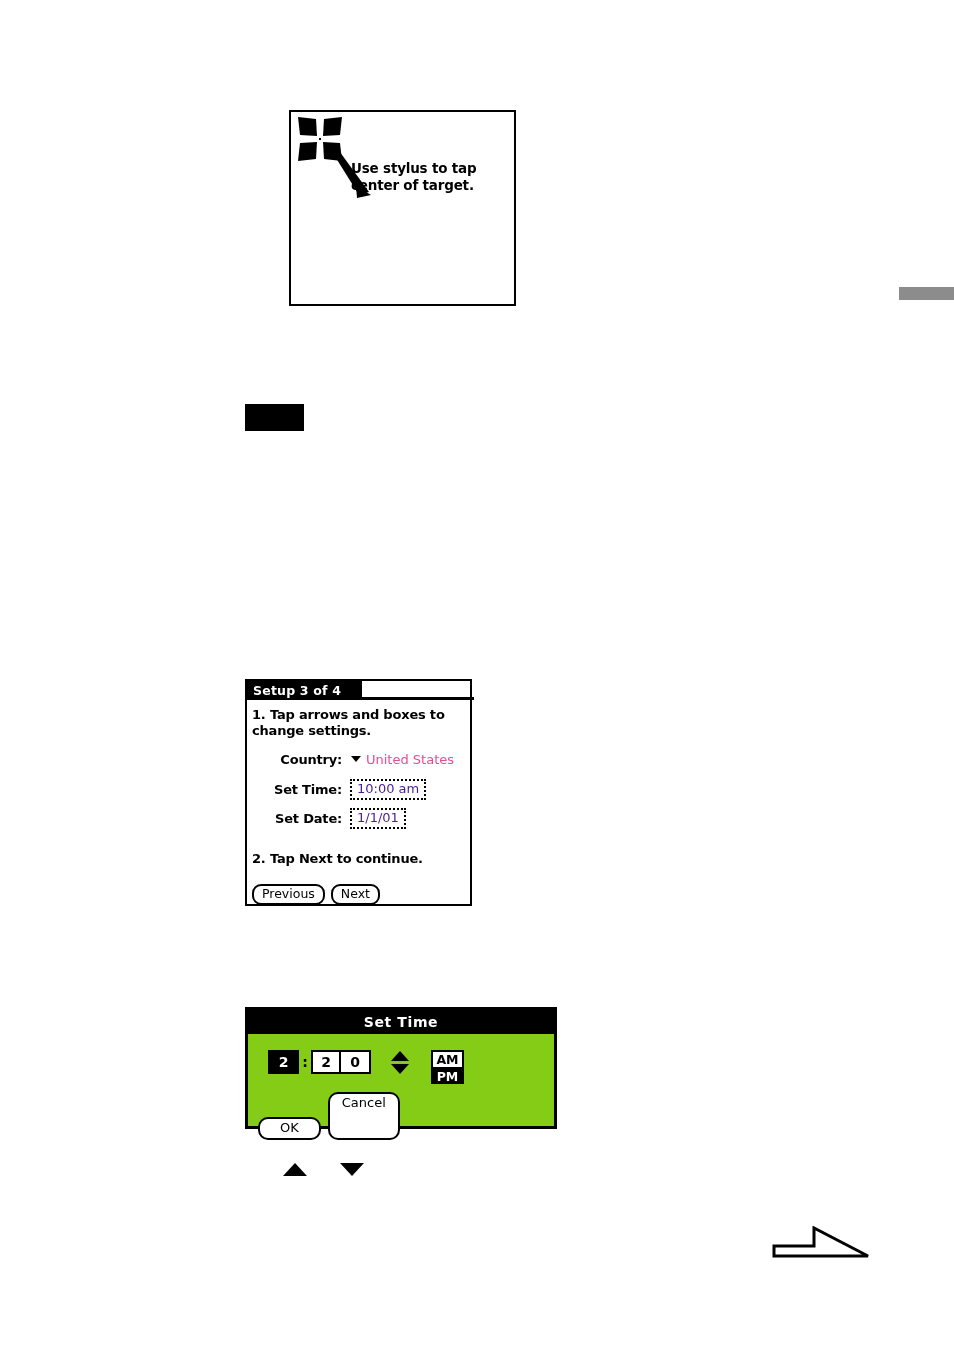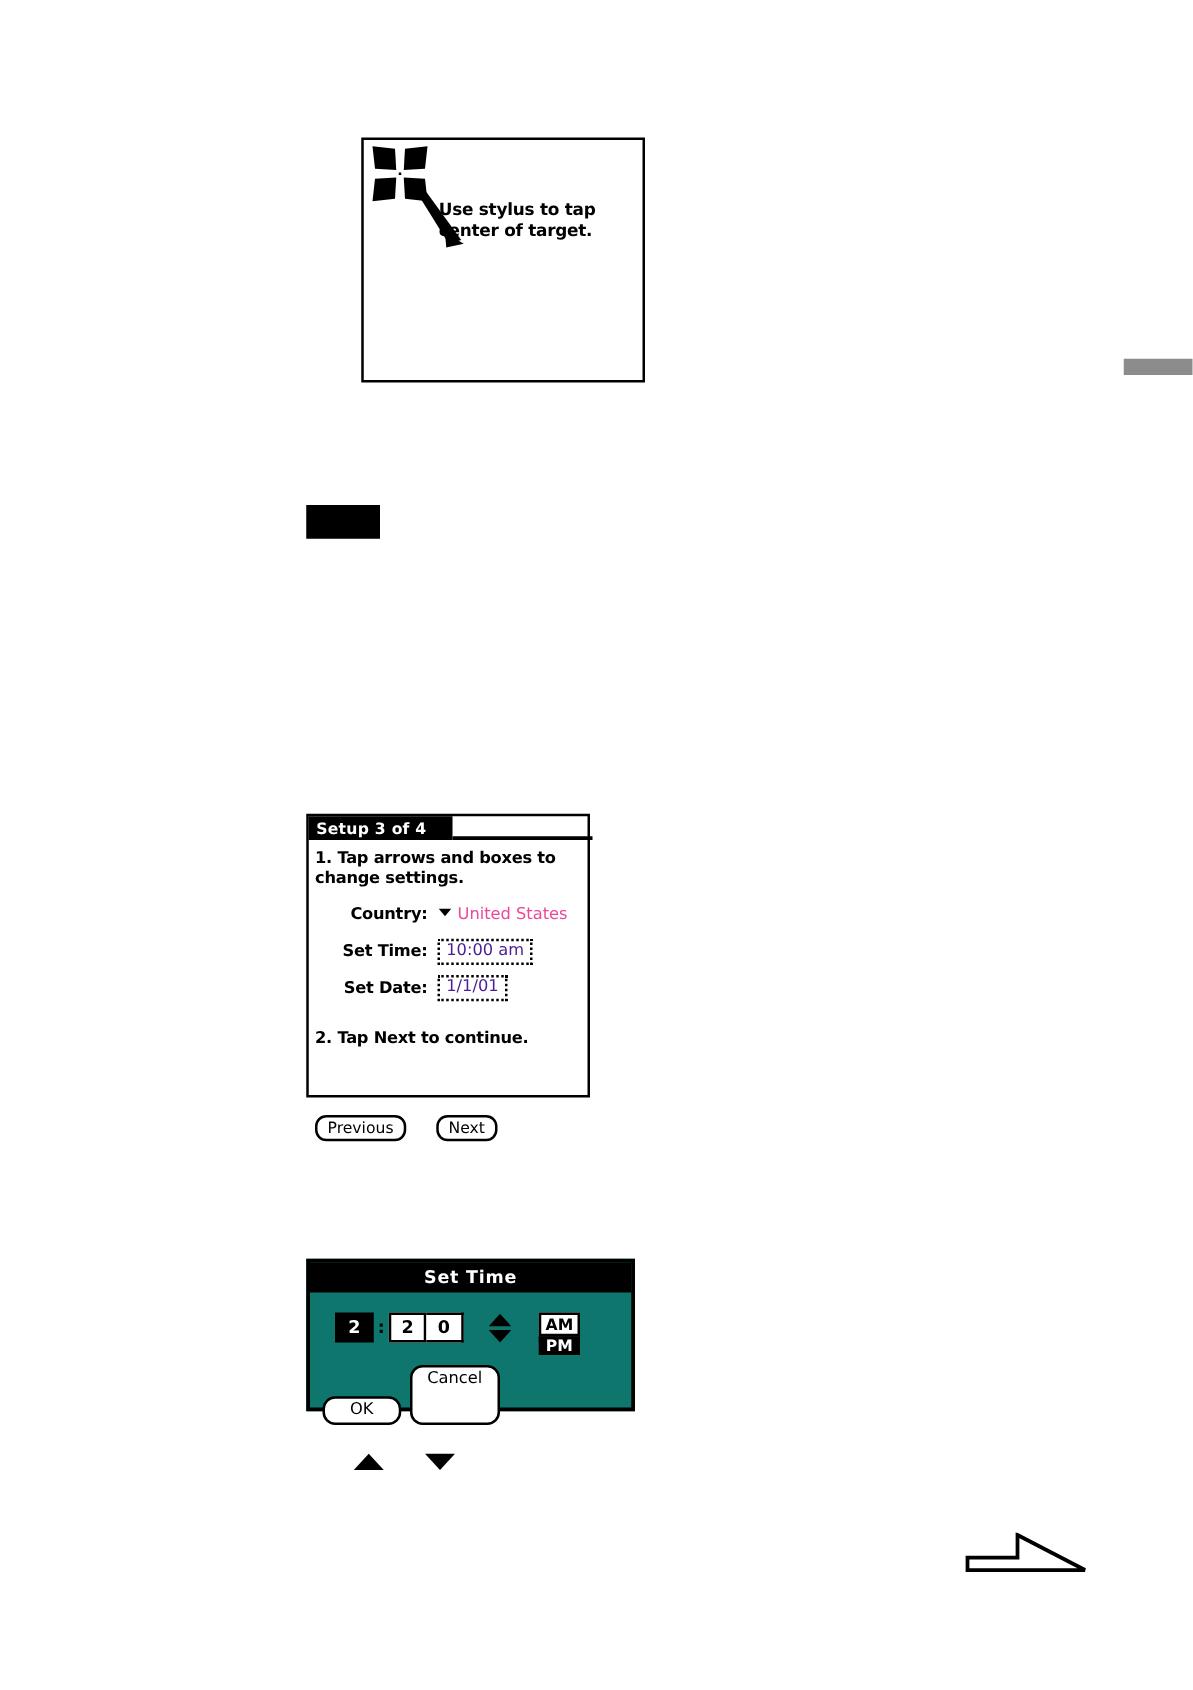--- a/index.html
+++ b/index.html
@@ -48,21 +48,21 @@
   }
 
   
   #edge-tab{
     position:absolute;left:899px;top:287px;width:55px;height:13px;
     background:#8c8c8c;
   }
 
   
   #setup-screen{
-    left:245px;top:651px;width:227px;height:227px;
+    left:245px;top:679px;width:227px;height:227px;
   }
   #setup-titlebar{
     position:absolute;left:0;top:0;width:115px;height:19px;
     background:#000000;
     display:flex;align-items:center;
   }
   #setup-titlebar .tt{
     color:#ffffff;font-size:12.5px;font-weight:bold;
     padding-left:6px;letter-spacing:0.2px;
     white-space:nowrap;
@@ -120,27 +120,27 @@
     border-radius:9px;
     background:#fff;
     font-size:12.5px;color:#000;
     padding:0px 8px 1px 8px;
     line-height:16px;
     box-sizing:border-box;
     white-space:nowrap;
   }
   #setup-buttons{
     position:absolute;left:5px;top:184px;
-    display:flex;gap:24px;margin-top:36px;
+    display:flex;gap:6px;
   }
 
   
   #settime-dialog{
-    position:absolute;left:245px;top:1007px;width:263px;height:122px;
-    background:#0f766e;
+    position:absolute;left:245px;top:1007px;width:312px;height:122px;
+    background:#84cc16;
     border:3px solid #000000;
     box-sizing:border-box;
   }
   #settime-titlebar{
     position:absolute;left:0;top:0;right:0;height:24px;
     background:#000000;
     display:flex;align-items:center;justify-content:center;
   }
   #settime-titlebar .tt{
     color:#ffffff;font-size:14px;font-weight:bold;letter-spacing:0.6px;

